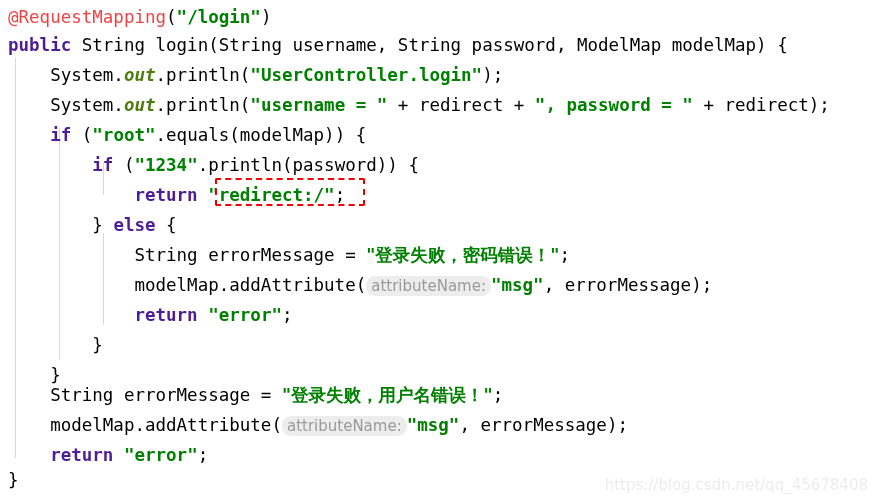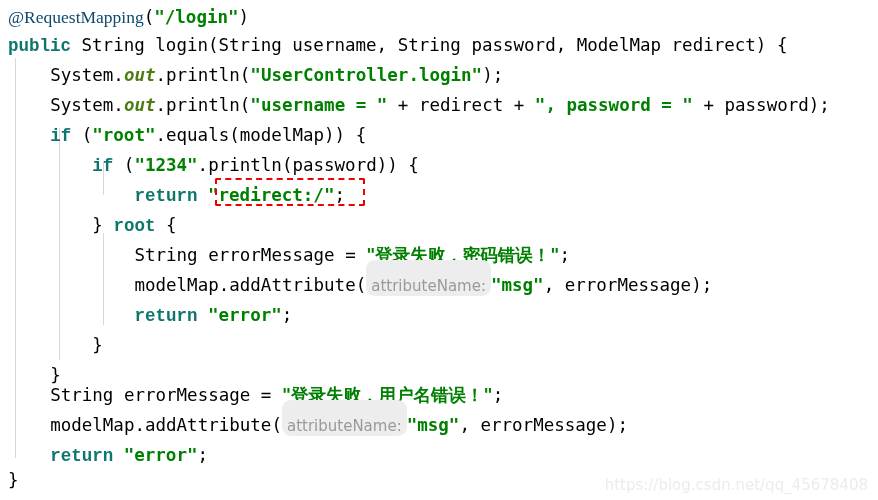--- a/index.html
+++ b/index.html
@@ -35,34 +35,34 @@
     height: 35px;
     line-height: 35px;
     white-space: pre;
     font-size: 17.5px;
     font-family: "DejaVu Sans Mono", "Liberation Mono", monospace;
     color: #000000;
     letter-spacing: 0px;
   }
 
   
-  .tok-annotation { color: #0c4a6e; font-family: Liberation Serif, serif; }
-  .tok-keyword    { color: #0f766e; font-weight: bold; font-family: Liberation Mono, monospace; }
+  .tok-annotation { color: #ef4444; }
+  .tok-keyword    { color: #4c1d95; font-weight: bold; }
   .tok-string     { color: #008000; font-weight: bold; }
   .tok-static     { color: #4d7c0f; font-style: italic; font-weight: bold; }
   .tok-plain      { color: #000000; }
   .tok-cjk        { color: #008000; font-weight: bold;
                     font-family: "DejaVu Sans", "Liberation Sans", sans-serif; }
 
   
   .param-hint {
     background: #ededed;
     color: #9a9a9a;
     border-radius: 9px;
-    padding: 17px 5px 1px 5px;
+    padding: 1px 5px 1px 5px;
     font-size: 15px;
     font-family: "DejaVu Sans", "Liberation Sans", sans-serif;
     font-weight: normal;
   }
 
   
   #redirect-highlight {
     position: absolute;
     border: 2px dashed #ee0000;
     border-radius: 2px;
@@ -84,33 +84,33 @@
 
 <div id="editor">
 
   <div class="indent-guide" style="left:15px;  top:58px;  height:400px;"></div>
   <div class="indent-guide" style="left:59px;  top:128px; height:232px;"></div>
   <div class="indent-guide" style="left:103px; top:163px; height:32px;"></div>
   <div class="indent-guide" style="left:103px; top:233px; height:92px;"></div>
 
   <div class="code-line" style="top:0px; left:8px;"><span class="tok-annotation">@RequestMapping</span><span class="tok-plain">(</span><span class="tok-string">"/login"</span><span class="tok-plain">)</span></div>
 
-  <div class="code-line" style="top:28px; left:8px;"><span class="tok-keyword">public</span><span class="tok-plain"> String </span><span class="tok-plain">login(String username, String password, ModelMap redirect) {</span></div>
+  <div class="code-line" style="top:28px; left:8px;"><span class="tok-keyword">public</span><span class="tok-plain"> String </span><span class="tok-plain">login(String username, String password, ModelMap modelMap) {</span></div>
 
   <div class="code-line" style="top:58px; left:8px;"><span class="tok-plain">    </span><span class="tok-plain">System.</span><span class="tok-static">out</span><span class="tok-plain">.println(</span><span class="tok-string">"UserController.login"</span><span class="tok-plain">);</span></div>
 
-  <div class="code-line" style="top:88px; left:8px;"><span class="tok-plain">    </span><span class="tok-plain">System.</span><span class="tok-static">out</span><span class="tok-plain">.println(</span><span class="tok-string">"username = "</span><span class="tok-plain"> + redirect + </span><span class="tok-string">", password = "</span><span class="tok-plain"> + password);</span></div>
+  <div class="code-line" style="top:88px; left:8px;"><span class="tok-plain">    </span><span class="tok-plain">System.</span><span class="tok-static">out</span><span class="tok-plain">.println(</span><span class="tok-string">"username = "</span><span class="tok-plain"> + redirect + </span><span class="tok-string">", password = "</span><span class="tok-plain"> + redirect);</span></div>
 
   <div class="code-line" style="top:118px; left:8px;"><span class="tok-plain">    </span><span class="tok-keyword">if</span><span class="tok-plain"> (</span><span class="tok-string">"root"</span><span class="tok-plain">.equals(modelMap)) {</span></div>
 
   <div class="code-line" style="top:148px; left:8px;"><span class="tok-plain">        </span><span class="tok-keyword">if</span><span class="tok-plain"> (</span><span class="tok-string">"1234"</span><span class="tok-plain">.println(password)) {</span></div>
 
   <div class="code-line" style="top:178px; left:8px;"><span class="tok-plain">            </span><span class="tok-keyword">return</span><span class="tok-plain"> </span><span class="tok-string">"redirect:/"</span><span class="tok-plain">;</span></div>
 
-  <div class="code-line" style="top:208px; left:8px;"><span class="tok-plain">        </span><span class="tok-plain">} </span><span class="tok-keyword">root</span><span class="tok-plain"> {</span></div>
+  <div class="code-line" style="top:208px; left:8px;"><span class="tok-plain">        </span><span class="tok-plain">} </span><span class="tok-keyword">else</span><span class="tok-plain"> {</span></div>
 
   <div class="code-line" style="top:238px; left:8px;"><span class="tok-plain">            </span><span class="tok-plain">String errorMessage = </span><span class="tok-cjk">"登录失败，密码错误！"</span><span class="tok-plain">;</span></div>
 
   <div class="code-line" style="top:268px; left:8px;"><span class="tok-plain">            </span><span class="tok-plain">modelMap.addAttribute(</span><span class="param-hint">attributeName:</span><span class="tok-string">"msg"</span><span class="tok-plain">, errorMessage);</span></div>
 
   <div class="code-line" style="top:298px; left:8px;"><span class="tok-plain">            </span><span class="tok-keyword">return</span><span class="tok-plain"> </span><span class="tok-string">"error"</span><span class="tok-plain">;</span></div>
 
   <div class="code-line" style="top:328px; left:8px;"><span class="tok-plain">        </span><span class="tok-plain">}</span></div>
 
   <div class="code-line" style="top:358px; left:8px;"><span class="tok-plain">    </span><span class="tok-plain">}</span></div>

